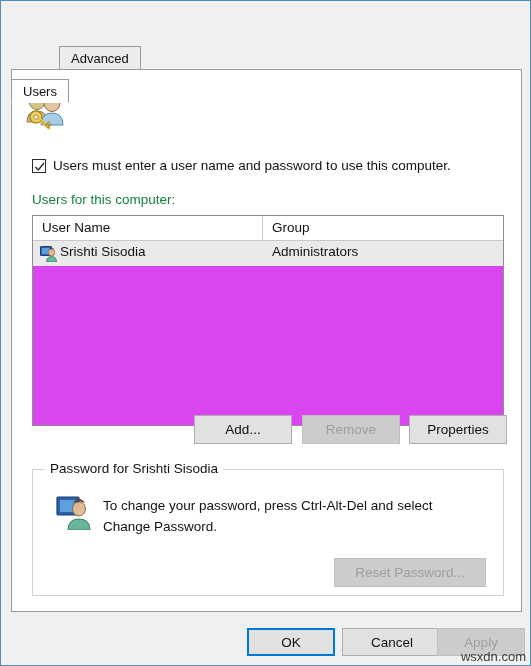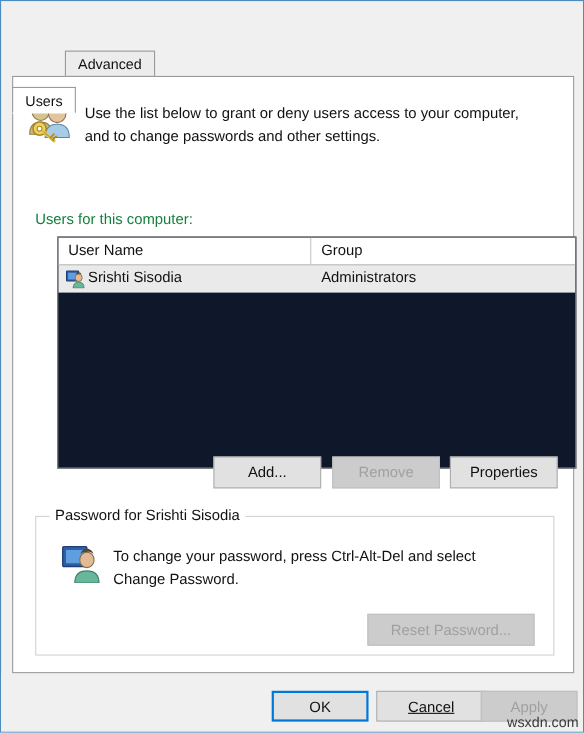--- a/index.html
+++ b/index.html
@@ -130,23 +130,22 @@
     position: absolute;
     left: 20px; top: 122px;
     font-size: 13.5px;
     color: #15803d;
   }
   #listbox {
     position: absolute;
     left: 20px; top: 145px;
     width: 472px; height: 211px;
     border: 1px solid #8c8c8c;
-    background: #0f172a;
+    background: #d946ef;
     overflow: hidden;
-    margin-left: 20px;
   }
   #list-header {
     position: relative;
     height: 25px;
     border-bottom: 1px solid #c8c8c8;
     background: #ffffff;
   }
   .col-head {
     position: absolute;
     top: 4px;
@@ -252,21 +251,21 @@
   }
 
   
   #footer {
     position: absolute;
     left: 0; top: 611px;
     width: 529px; height: 53px;
     background: #f0f0f0;
   }
   #btn-ok     { position: absolute; left: 246px; top: 16px; width: 88px; height: 28px; }
-  #btn-cancel { position: absolute; left: 341px; top: 16px; width: 100px; height: 28px; text-decoration: underline; }
+  #btn-cancel { position: absolute; left: 341px; top: 16px; width: 100px; height: 28px; }
   #btn-apply  { position: absolute; left: 436px; top: 16px; width: 88px; height: 28px; }
 
   #watermark {
     position: absolute;
     right: 4px; bottom: 1px;
     font-size: 13px;
     color: #3a3a3a;
     font-family: "Liberation Sans", sans-serif;
     white-space: nowrap;
   }
@@ -299,22 +298,29 @@
         <path d="M19 36 q0 -12 11 -12 q11 0 11 12 z" fill="#a8cbe6" stroke="#5d87a6" stroke-width="1"></path>
         <path d="M22 9 q8 -5 16 0 q-3 -6 -8 -6 q-5 0 -8 6 z" fill="#6b4f33"></path>
 
         <circle cx="14" cy="28" r="6" fill="#f0d060" stroke="#a88b25" stroke-width="1.4"></circle>
         <circle cx="14" cy="28" r="2.2" fill="#ffffff" stroke="#a88b25" stroke-width="1"></circle>
         <path d="M18 31 l9 8" stroke="#e8c54f" stroke-width="3.2" stroke-linecap="round"></path>
         <path d="M18 31 l9 8" stroke="#a88b25" stroke-width="0.9" stroke-linecap="round" fill="none"></path>
         <path d="M24 36 l3 -3 M26 38 l3 -3" stroke="#a88b25" stroke-width="1.6" stroke-linecap="round"></path>
       </svg>
     </div>
-    <div id="header-text">Use the list below to grant or deny users access to your computer, and to change passwords and other settings.</div>
-
+
+    <div id="checkbox-row">
+      <span id="checkbox-box">
+        <svg width="12" height="12" viewBox="0 0 12 12" aria-hidden="true">
+          <polyline points="1.5,6 4.3,9 10,2" fill="none" stroke="#2b2b2b" stroke-width="1.4"></polyline>
+        </svg>
+      </span>
+      <span id="checkbox-label">Users must enter a user name and password to use this computer.</span>
+    </div>
 
     <div id="list-caption">Users for this computer:</div>
 
     <div id="listbox">
       <div id="list-header">
         <div class="col-head" id="col-username">User Name</div>
         <div id="col-divider"></div>
         <div class="col-head" id="col-group">Group</div>
       </div>
       <div class="list-row">

